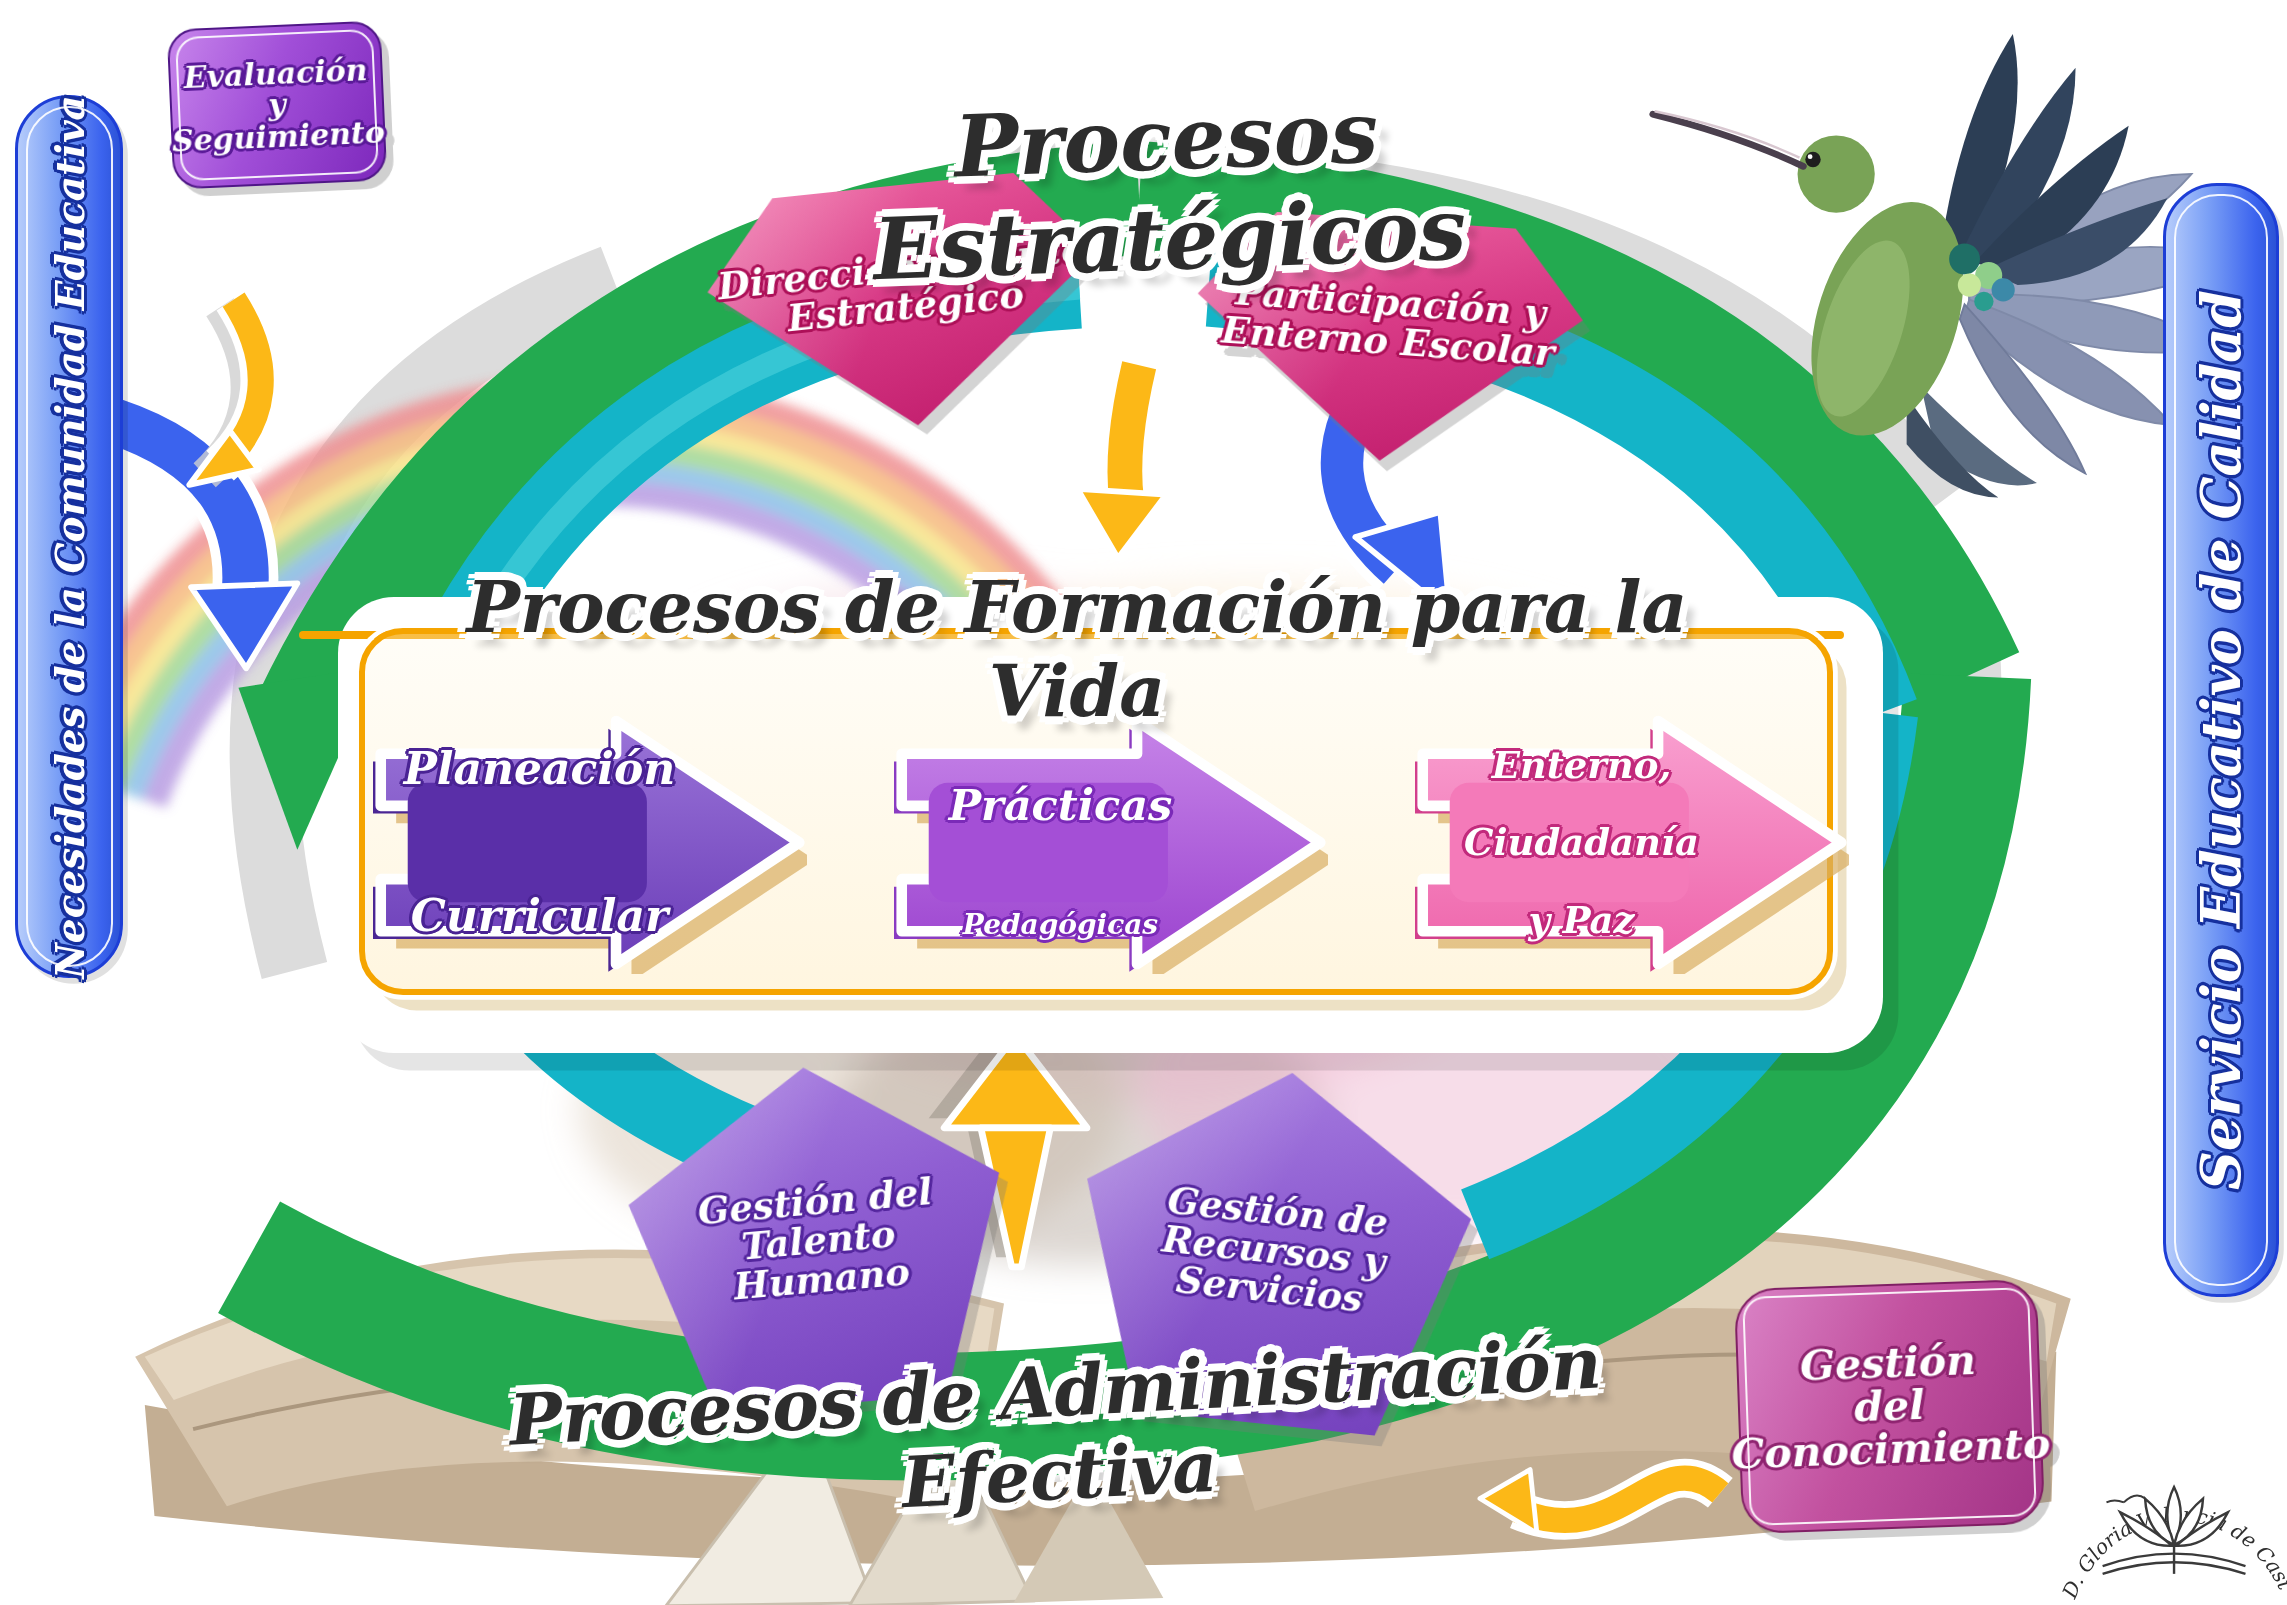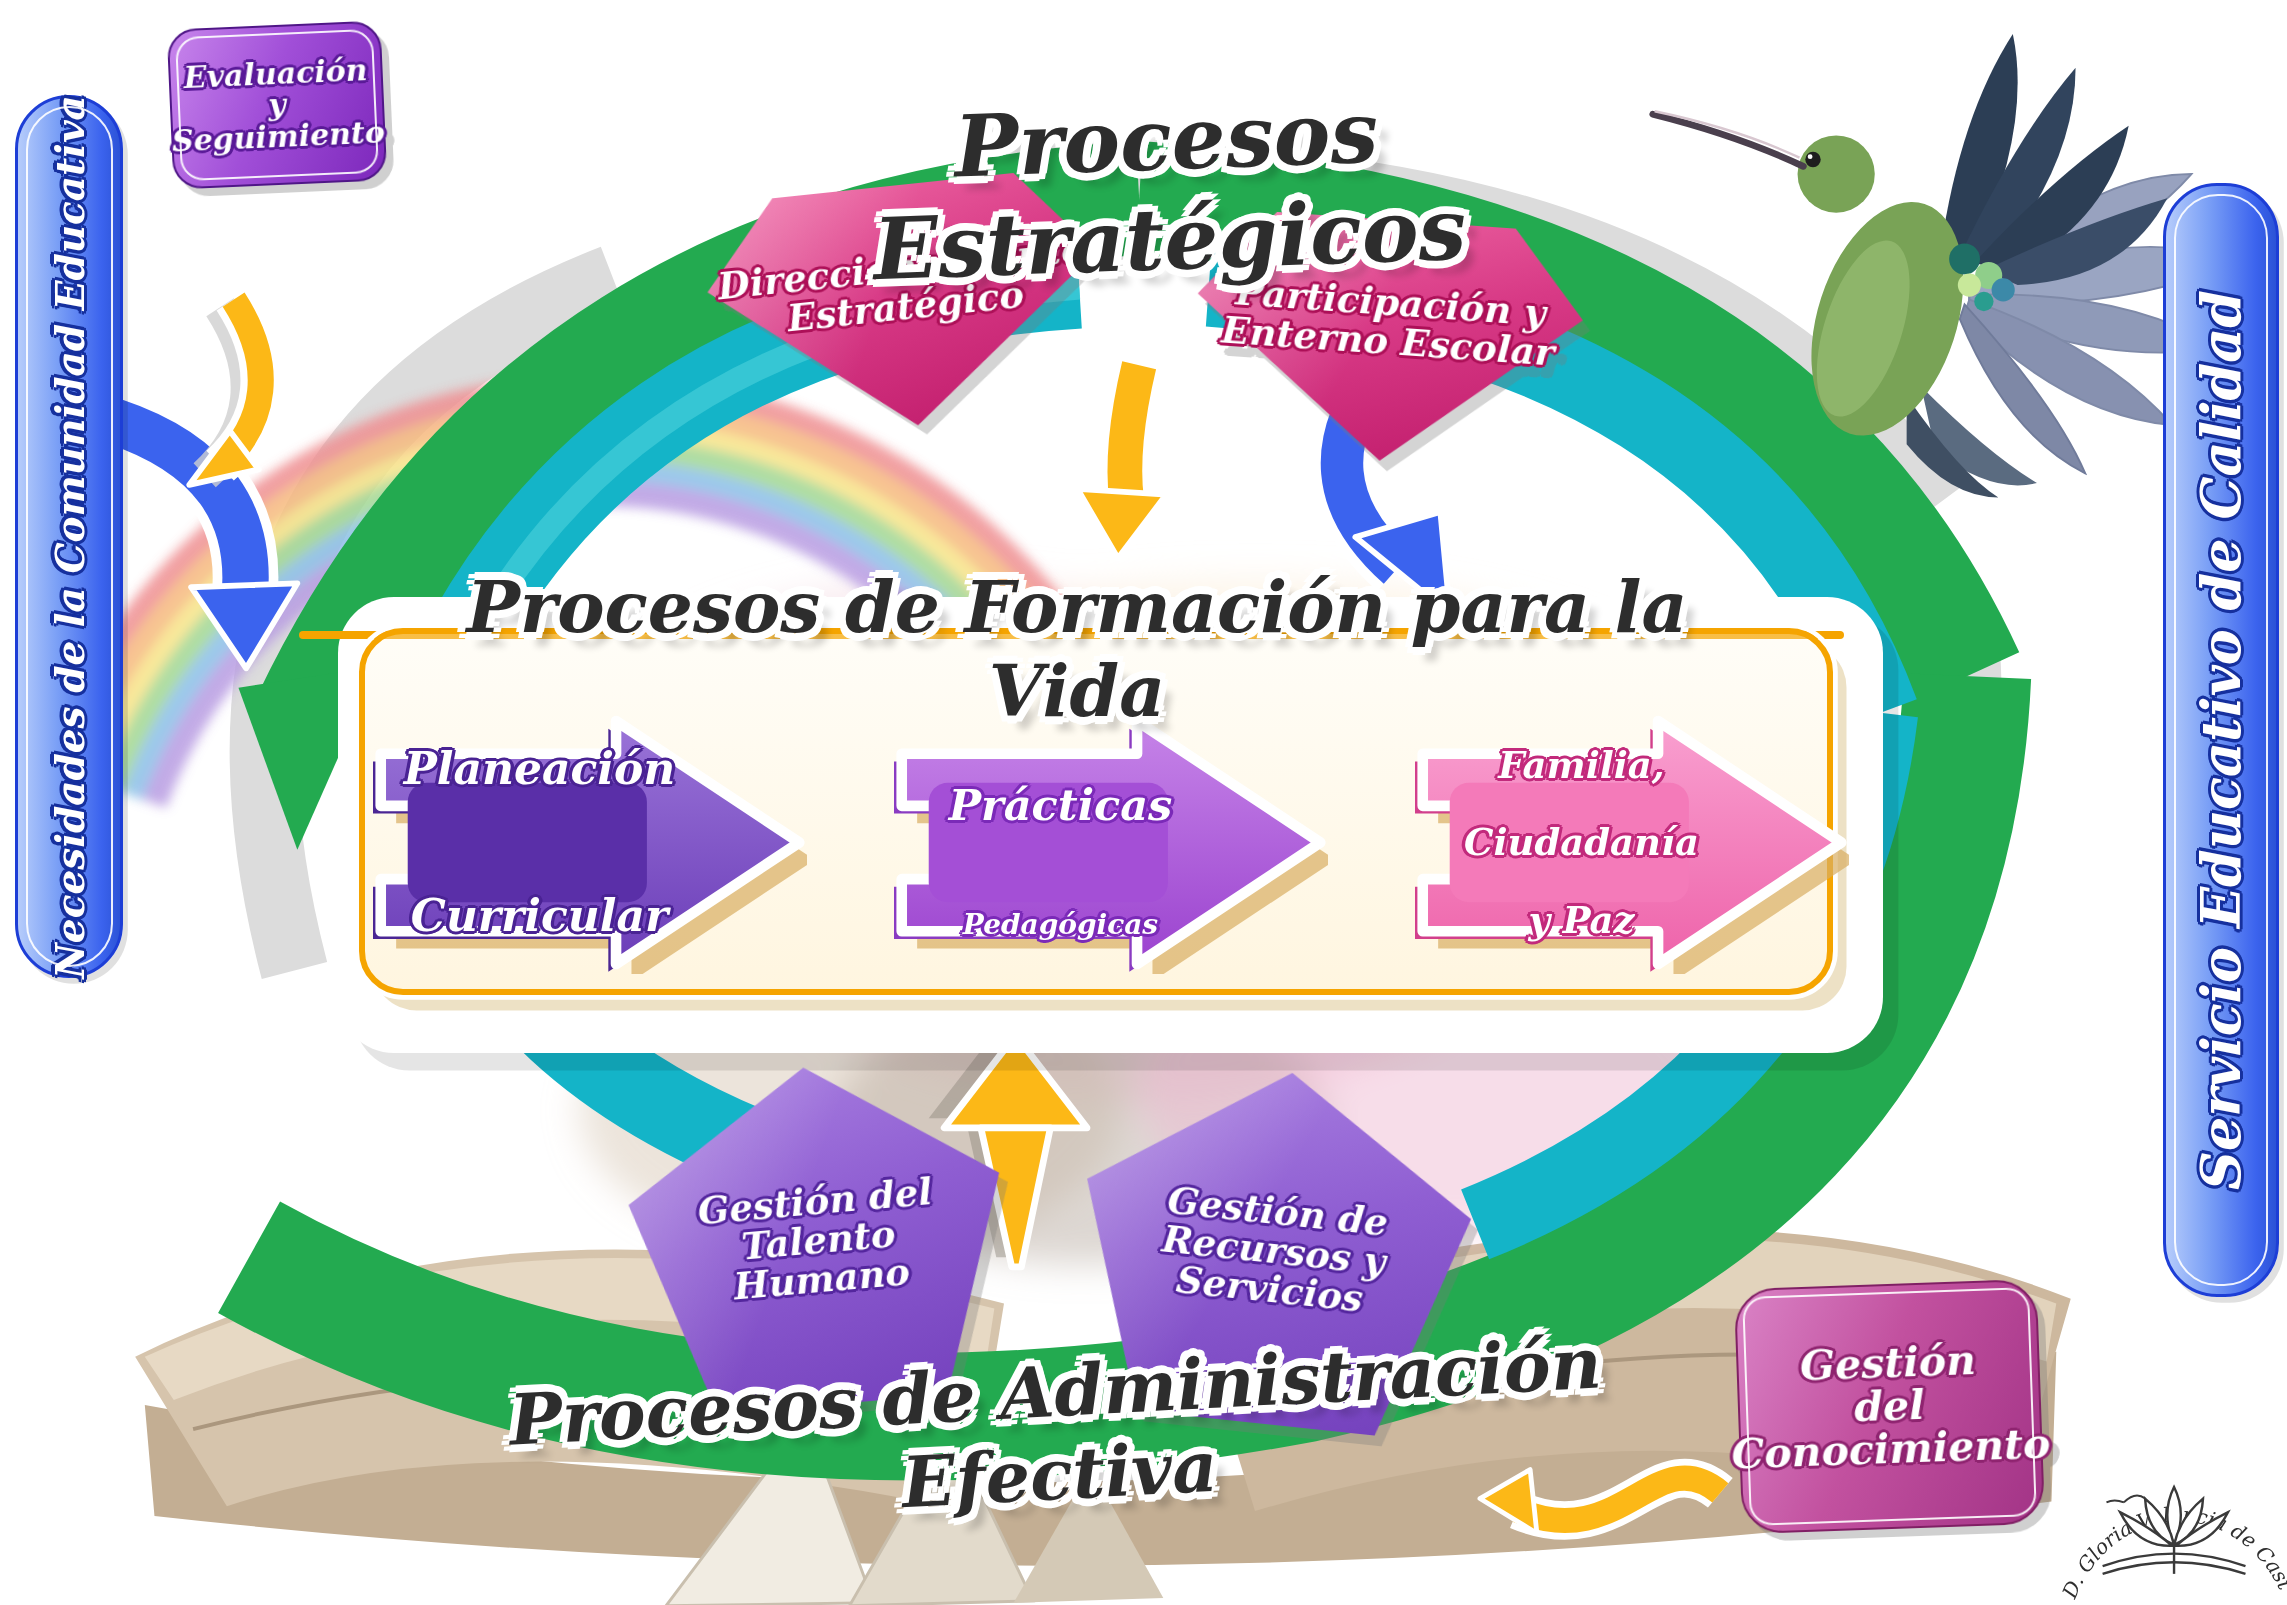--- a/index.html
+++ b/index.html
@@ -303,21 +303,21 @@
         <stop offset="0" stop-color="#f9a0d0"></stop>
             <stop offset="1" stop-color="#ee63aa"></stop>
           </linearGradient>
         </defs>
       <path d="M 8,44 L 252,44 L 252,10 L 442,136 L 252,262 L 252,228 L 8,228 L 8,174 L 152,174 L 152,98 L 8,98 Z" transform="translate(16,18)" fill="#d9ae62" opacity=".7"></path>
       <path d="M 8,44 L 252,44 L 252,10 L 442,136 L 252,262 L 252,228 L 8,228 L 8,174 L 152,174 L 152,98 L 8,98 Z" transform="translate(-8,8)" fill="#d23f8c"></path>
       <path d="M 8,44 L 252,44 L 252,10 L 442,136 L 252,262 L 252,228 L 8,228 L 8,174 L 152,174 L 152,98 L 8,98 Z" fill="url(#gA3)" stroke="#ffffff" stroke-width="11" stroke-linejoin="round"></path>
       <rect x="36" y="74" width="248" height="124" rx="20" fill="#f47ab9"></rect>
     </svg>
     <div class="lbl script">
-      <div class="stroke-s" style="--oc:#c22a7c;font-size:37px;">Familia,</div>
+      <div class="stroke-s" style="--oc:#c22a7c;font-size:37px;">Enterno,</div>
       <div class="stroke-s" style="--oc:#c22a7c;font-size:37px;">Ciudadanía</div>
       <div class="stroke-s" style="--oc:#c22a7c;font-size:37px;">y Paz</div>
     </div>
   </div>
 
   <div class="abs script title-outline t-c" style="left:719px;top:89px;width:898px;font-size:85px;transform:rotate(-2deg);">Procesos Estratégicos</div>
 
   <div class="abs script title-outline t-c" style="left:454px;top:565px;width:1246px;font-size:71px;">Procesos de Formación para la Vida</div>
 
   <div class="abs script title-outline t-c" style="left:430px;top:1350px;width:1255px;font-size:70px;transform:rotate(-3deg);">Procesos de Administración Efectiva</div>

